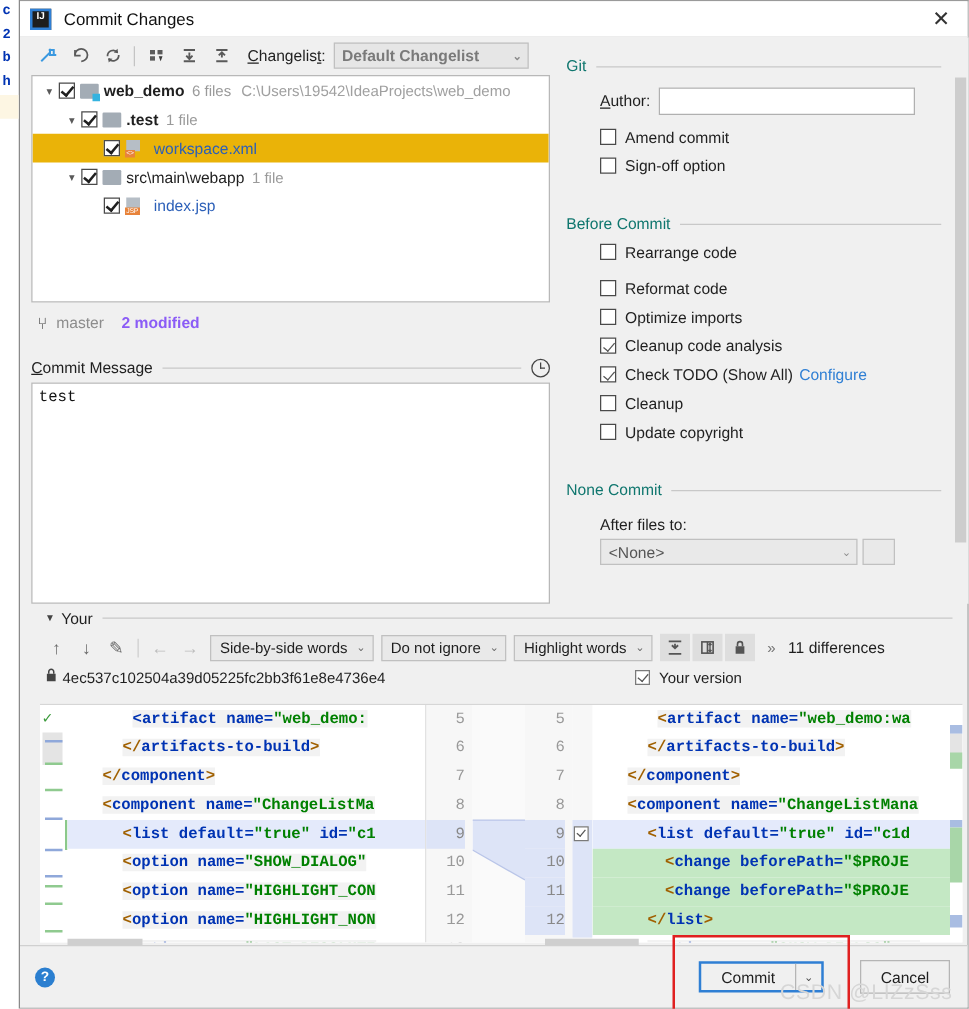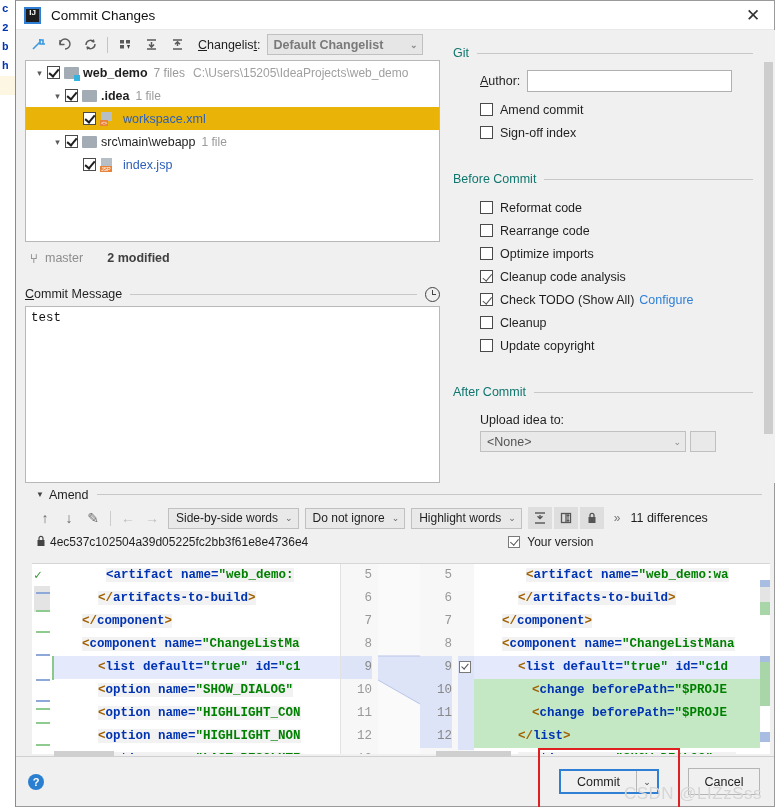--- a/index.html
+++ b/index.html
@@ -131,21 +131,21 @@
   .tree-meta { font-size:12px; color:#9a9a9a; margin-left:6px; font-weight:normal; }
   .tree-path { font-size:12px; color:#a0a0a0; margin-left:8px; font-weight:normal; }
 
   
   #branch-bar {
     position:absolute; left:6px; top:218px; height:20px;
     display:flex; align-items:center; gap:0;
   }
   #branch-bar .gitico { width:14px; height:14px; display:flex; align-items:center; justify-content:center; color:#4a4a4a; font-size:13px;}
   #branch-bar .bname { margin-left:4px; color:#8d8d8d; font-size:12.5px; }
-  #branch-bar .bmod { margin-left:24px; color:#404040; font-size:12.5px; font-weight:bold; }
+  #branch-bar .bmod { margin-left:14px; color:#8b5cf6; font-size:12.5px; font-weight:bold; }
 
   
   #cm-header {
     position:absolute; left:4px; top:255px; width:415px; height:18px;
     display:flex; align-items:center;
   }
   #cm-header .cm-title { font-size:12.5px; color:#1f1f1f; }
   #cm-header .cm-title u { text-decoration:underline; }
   #cm-header .cm-rule { flex:1 1 auto; height:1px; background:#c8c8c8; margin:0 8px; }
   #cm-header .cm-clock {
@@ -395,29 +395,29 @@
         </div>
       </div>
 
       <div id="file-tree">
 
         <div class="tree-row" style="padding-left:6px;">
           <span class="tw">▾</span>
           <span class="cbx checked"></span>
           <span class="folder-ico badge"></span>
           <span class="tree-name">web_demo</span>
-          <span class="tree-meta">7 files</span>
-          <span class="tree-path">C:\Users\15205\IdeaProjects\web_demo</span>
+          <span class="tree-meta">6 files</span>
+          <span class="tree-path">C:\Users\19542\IdeaProjects\web_demo</span>
         </div>
 
         <div class="tree-row" style="padding-left:24px;">
           <span class="tw">▾</span>
           <span class="cbx checked"></span>
           <span class="folder-ico"></span>
-          <span class="tree-name">.idea</span>
+          <span class="tree-name">.test</span>
           <span class="tree-meta">1 file</span>
         </div>
 
         <div class="tree-row selected" style="padding-left:42px;">
           <span class="tw empty">▾</span>
           <span class="cbx checked"></span>
           <span class="file-ico">
             <span class="pg"></span>
               <span class="tag">&lt;&gt;</span>
           </span>
@@ -469,35 +469,35 @@
           <span class="lbl"><u>A</u>uthor:</span>
           <div id="author-input"></div>
         </div>
 
         <div class="row" style="margin-top:5px;">
           <span class="fcbx"></span>
           <span class="lbl">Amend commit</span>
         </div>
         <div class="row">
           <span class="fcbx"></span>
-          <span class="lbl">Sign-off index</span>
+          <span class="lbl">Sign-off option</span>
         </div>
 
         <div class="grp" style="margin-top:24px;">
           <span class="gl">Before Commit</span>
           <span class="gr"></span>
         </div>
 
+        <div class="row">
+          <span class="fcbx"></span>
+          <span class="lbl">Rearrange code</span>
+        </div>
         <div class="row" style="margin-top:6px;">
           <span class="fcbx"></span>
           <span class="lbl">Reformat code</span>
-        </div>
-        <div class="row">
-          <span class="fcbx"></span>
-          <span class="lbl">Rearrange code</span>
         </div>
         <div class="row">
           <span class="fcbx"></span>
           <span class="lbl">Optimize imports</span>
         </div>
         <div class="row">
           <span class="fcbx checked"></span>
           <span class="lbl">Cleanup code analysis</span>
         </div>
         <div class="row">
@@ -508,44 +508,44 @@
         <div class="row">
           <span class="fcbx"></span>
           <span class="lbl">Cleanup</span>
         </div>
         <div class="row">
           <span class="fcbx"></span>
           <span class="lbl">Update copyright</span>
         </div>
 
         <div class="grp" style="margin-top:24px;">
-          <span class="gl">After Commit</span>
+          <span class="gl">None Commit</span>
           <span class="gr"></span>
         </div>
 
-        <div id="upload-label">Upload idea to:</div>
+        <div id="upload-label">After files to:</div>
         <div id="upload-row">
           <div id="upload-combo">
             <span class="uv">&lt;None&gt;</span>
             <span class="ua">⌄</span>
           </div>
           <div id="upload-extra"></div>
         </div>
       </div>
 
       <div id="right-scroll">
         <div class="thumb"></div>
       </div>
     </div>
 
     <div id="diff-section">
 
       <div id="diff-head">
         <span class="tri">▼</span>
-        <span class="dl">Amend</span>
+        <span class="dl">Your</span>
         <span class="dr"></span>
       </div>
 
       <div id="diff-toolbar">
         <div class="dtb">↑</div>
         <div class="dtb">↓</div>
         <div class="dtb">✎</div>
         <div class="dsep"></div>
         <div class="dtb disabled">←</div>
         <div class="dtb disabled">→</div>

